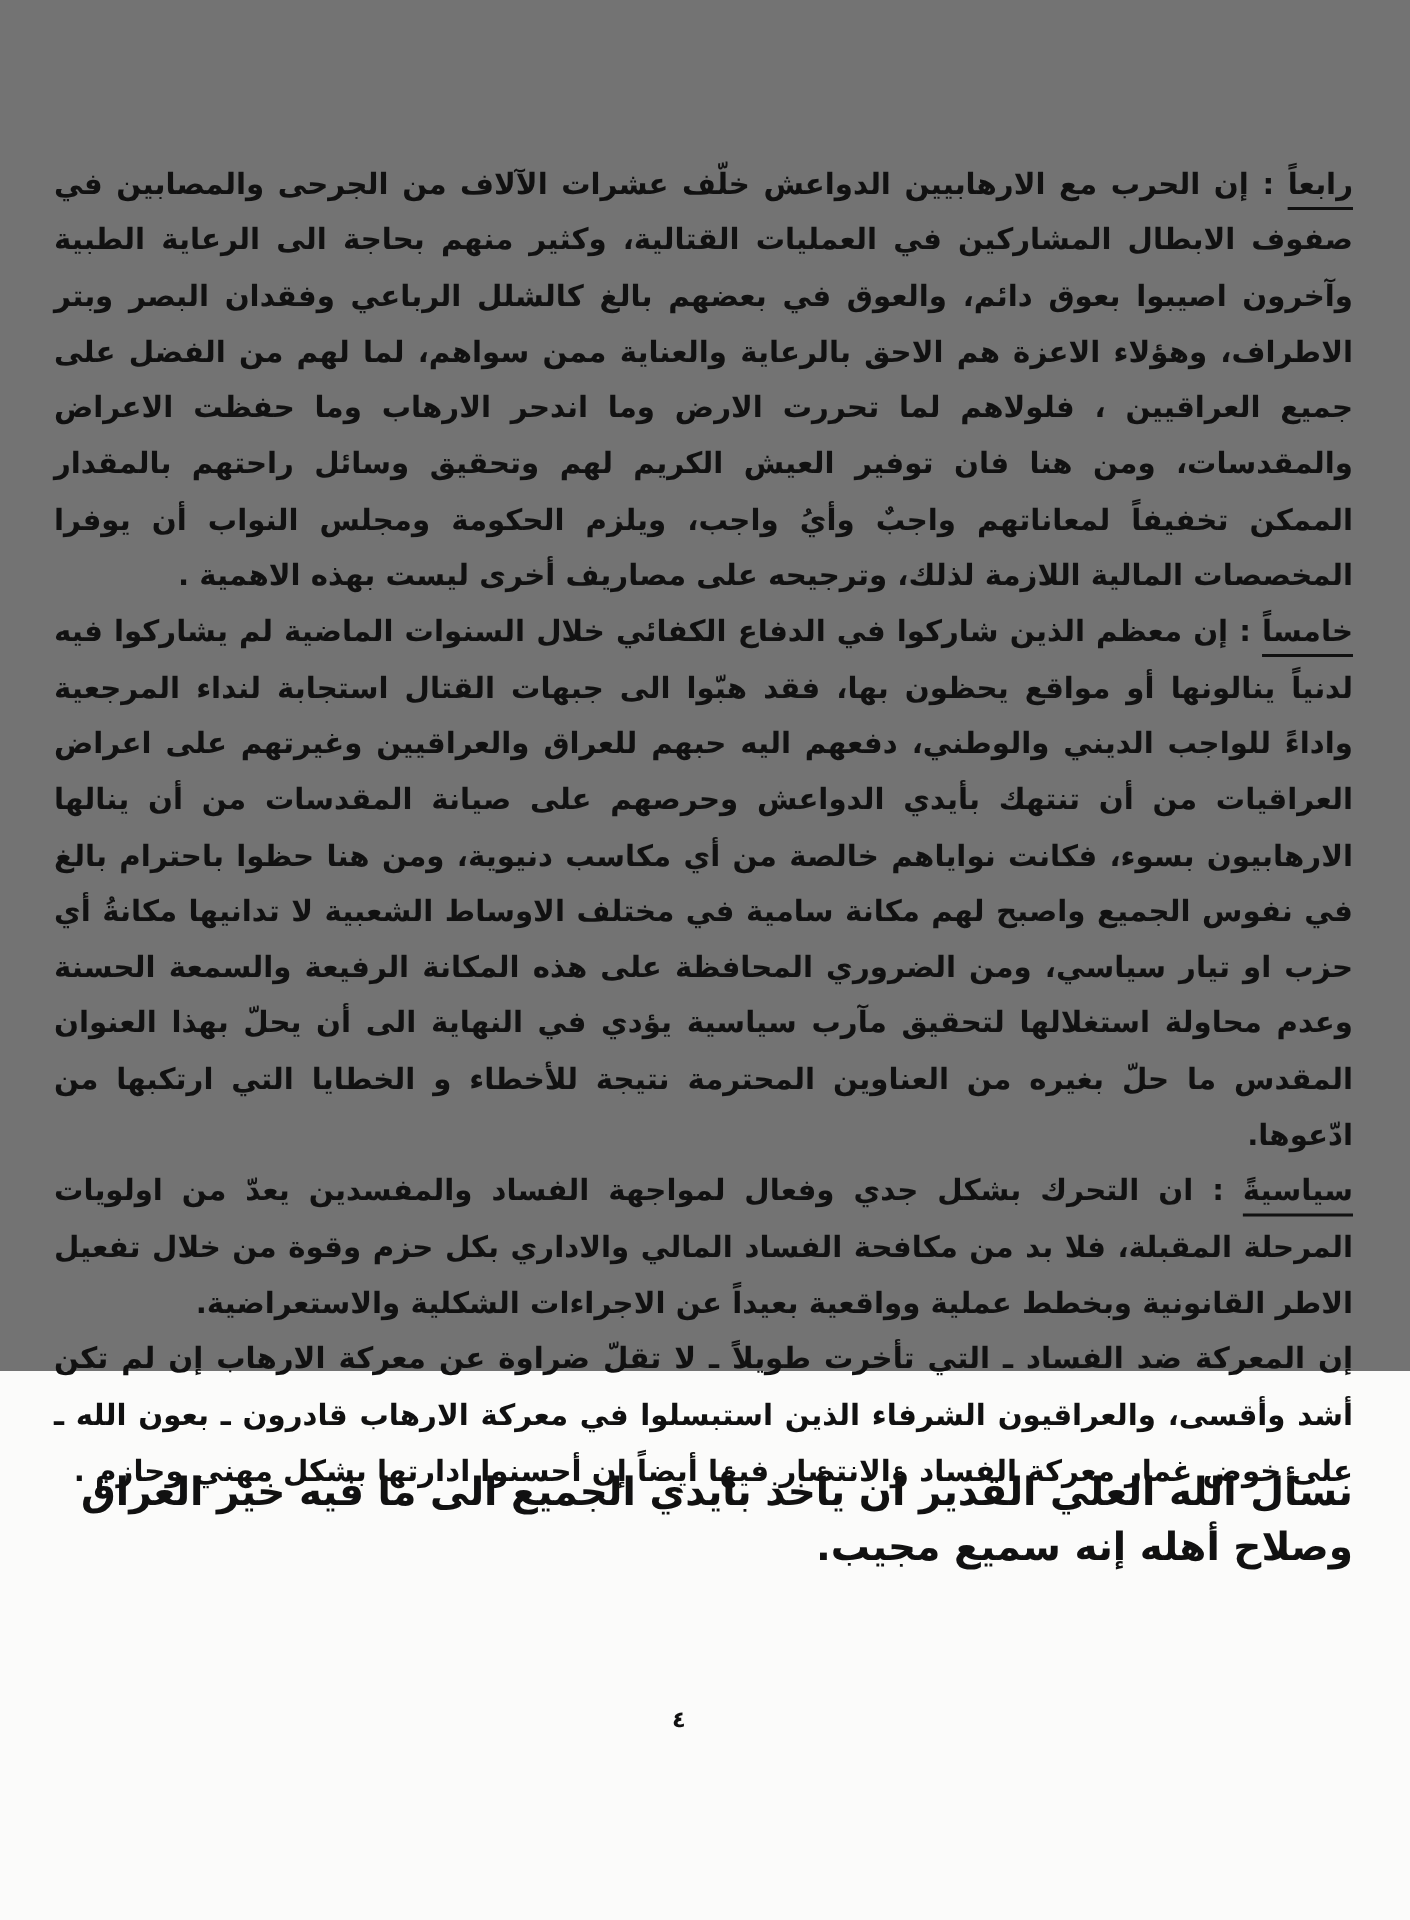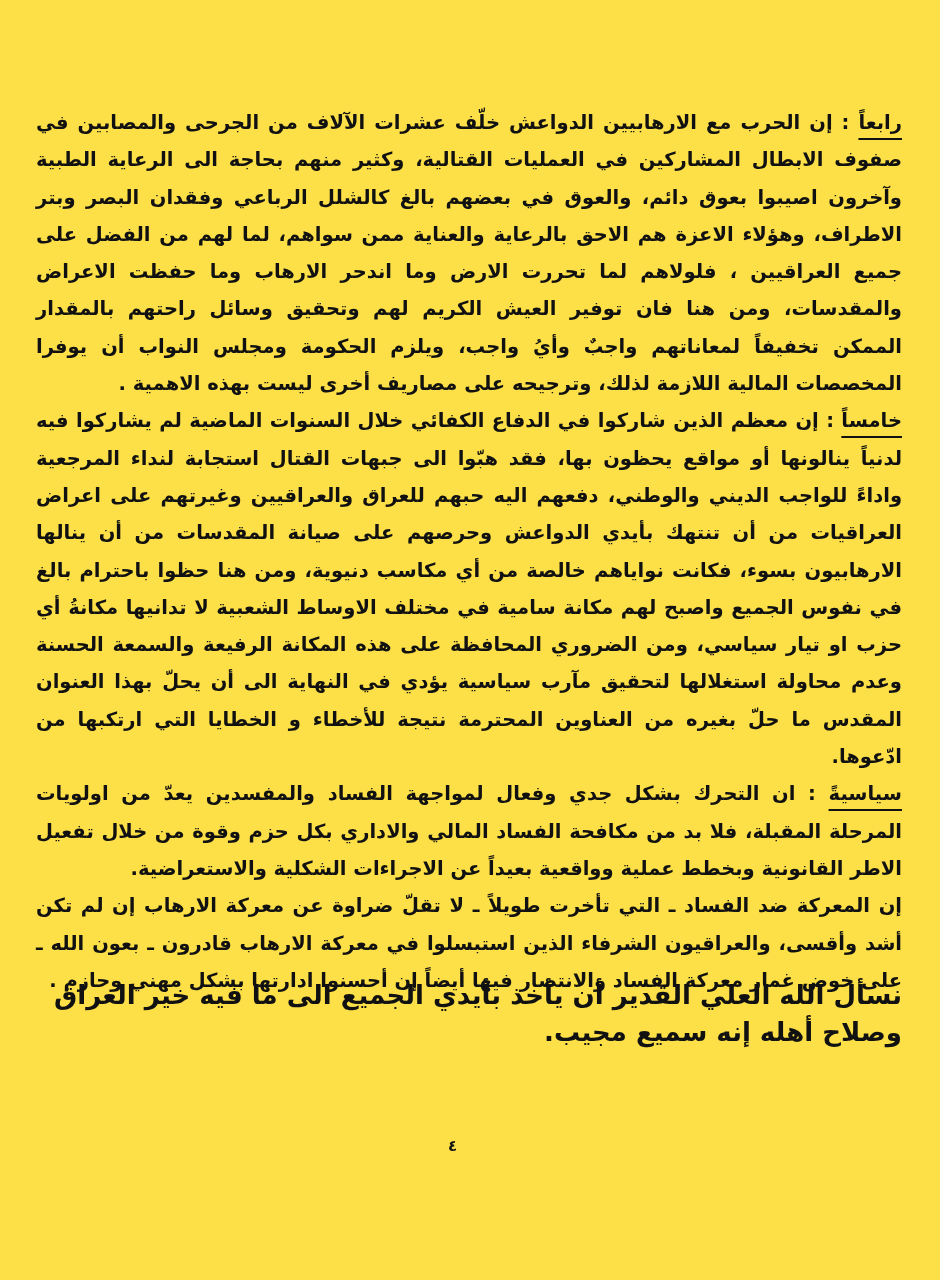--- a/index.html
+++ b/index.html
@@ -1,21 +1,21 @@
 <!DOCTYPE html>
 <html><head>
   <meta charset="utf-8">
   <style>
     html, body { margin:0; padding:0; }
     body {
       width:940px; height:1280px; background:#fbfbfa; overflow:hidden;
       font-family:"DejaVu Sans", sans-serif; color:#111;
     }
     .page {
-      position:relative; width:940px; height:1280px; background:#fde047;
+      position:relative; width:940px; height:914px; background:#737373;
     }
     .text-block {
       position:absolute; left:36px; right:38px; top:104px;
       direction:rtl; text-align:justify; text-align-last:right;
       font-size:19.5px; font-weight:bold; line-height:37.3px;
     }
     .para { margin:0; }
     .heading-word {
       text-decoration:underline; text-underline-offset:9px; text-decoration-thickness:1.5px;
     }

